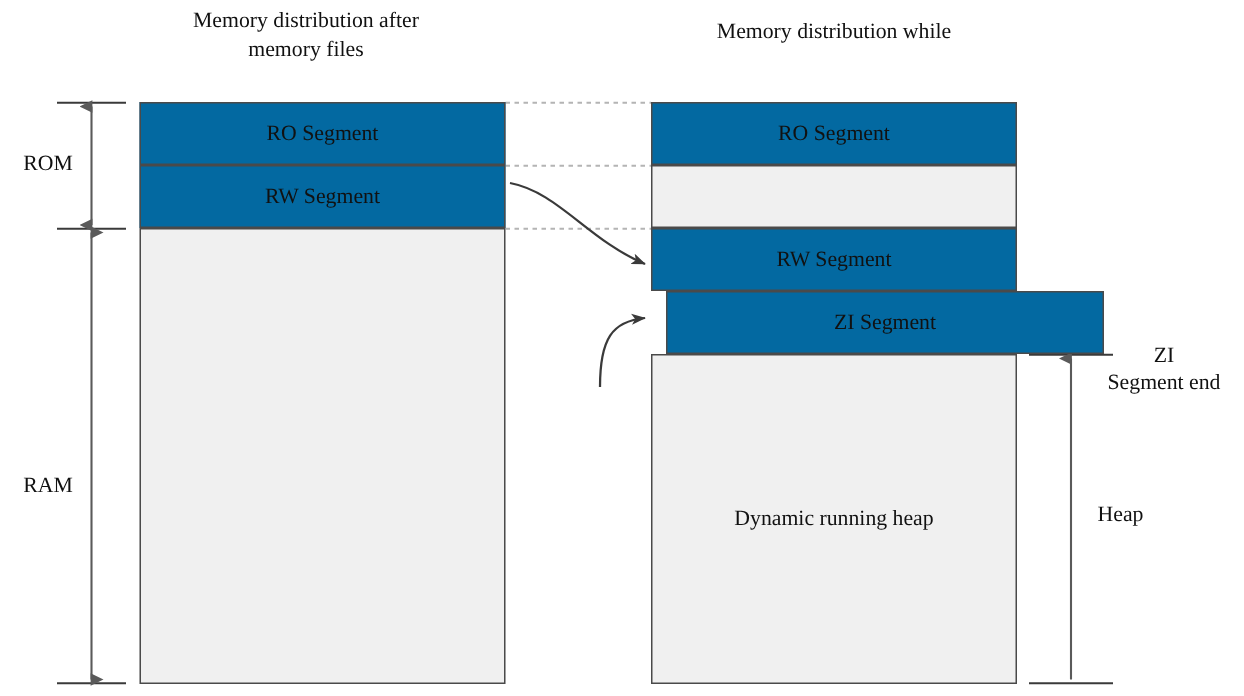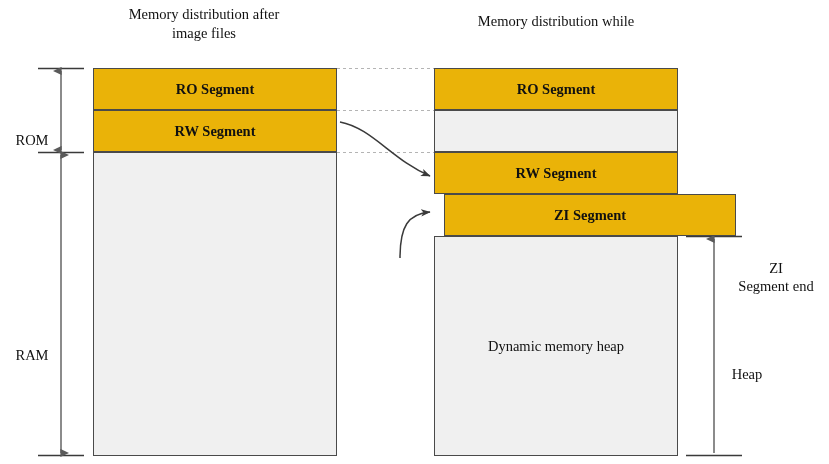--- a/index.html
+++ b/index.html
@@ -42,29 +42,28 @@
   .block {
     position: absolute;
     box-sizing: border-box;
     border: 1.4px solid #4a4a4a;
     display: flex;
     align-items: center;
     justify-content: center;
     font-size: 14.5px;
     color: #111111;
   }
-  .block.gray { background: #eab308; font-weight: bold; }
+  .block.gray { background: #0369a1; }
   .block.light { background: #f0f0f0; }
   .side-label {
     position: absolute;
     font-size: 14.5px;
     line-height: 18px;
     text-align: center;
     color: #111111;
-    margin-top: 31px;
   }
   #rom-label { left: 2px; top: 100px; width: 60px; }
   #ram-label { left: 2px; top: 315px; width: 60px; }
   #zi-end-label { left: 726px; top: 228px; width: 100px; }
   #heap-label { left: 712px; top: 334px; width: 70px; }
 </style>
 </head>
 <body>
 
 <svg id="canvas" viewBox="0 0 829 464">
@@ -103,21 +102,21 @@
 
   <g>
     <line x1="686" y1="236.5" x2="742" y2="236.5" stroke="#3a3a3a" stroke-width="1.4"></line>
     <line x1="686" y1="455.5" x2="742" y2="455.5" stroke="#3a3a3a" stroke-width="1.4"></line>
     <line x1="714" y1="453" x2="714" y2="239" stroke="#5a5a5a" stroke-width="1.4" marker-end="url(#arrow-up)"></line>
   </g>
 </svg>
 
 <div class="heading" id="heading-left">
   <div>Memory distribution after</div>
-  <div>image files</div>
+  <div>memory files</div>
 </div>
 <div class="heading" id="heading-right">
   <div>Memory distribution while</div>
 </div>
 
 <div class="block gray" style="left:93px; top:68px; width:244px; height:42px;">
   <span>RO Segment</span>
 </div>
 <div class="block gray" style="left:93px; top:110px; width:244px; height:42px;">
   <span>RW Segment</span>
@@ -132,21 +131,21 @@
 <div class="block light" style="left:434px; top:110px; width:244px; height:42px;">
   <span></span>
 </div>
 <div class="block gray" style="left:434px; top:152px; width:244px; height:42px;">
   <span>RW Segment</span>
 </div>
 <div class="block gray" style="left:444px; top:194px; width:292px; height:42px;">
   <span>ZI Segment</span>
 </div>
 <div class="block light" style="left:434px; top:236px; width:244px; height:220px;">
-  <span>Dynamic memory heap</span>
+  <span>Dynamic running heap</span>
 </div>
 
 <div class="side-label" id="rom-label">ROM</div>
 <div class="side-label" id="ram-label">RAM</div>
 
 <div class="side-label" id="zi-end-label">
   <div>ZI</div>
   <div>Segment end</div>
 </div>
 <div class="side-label" id="heap-label">Heap</div>

